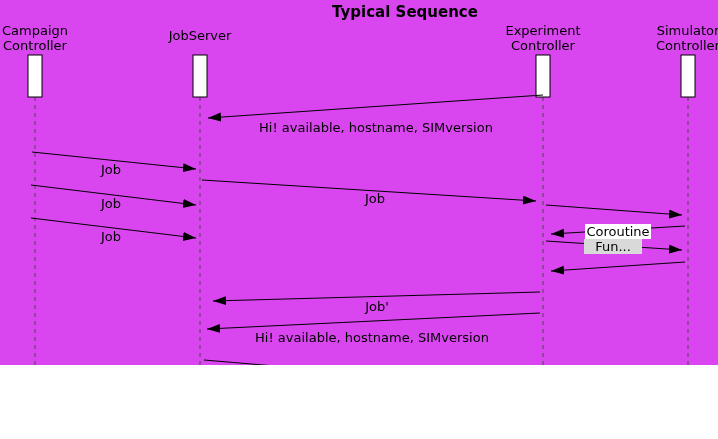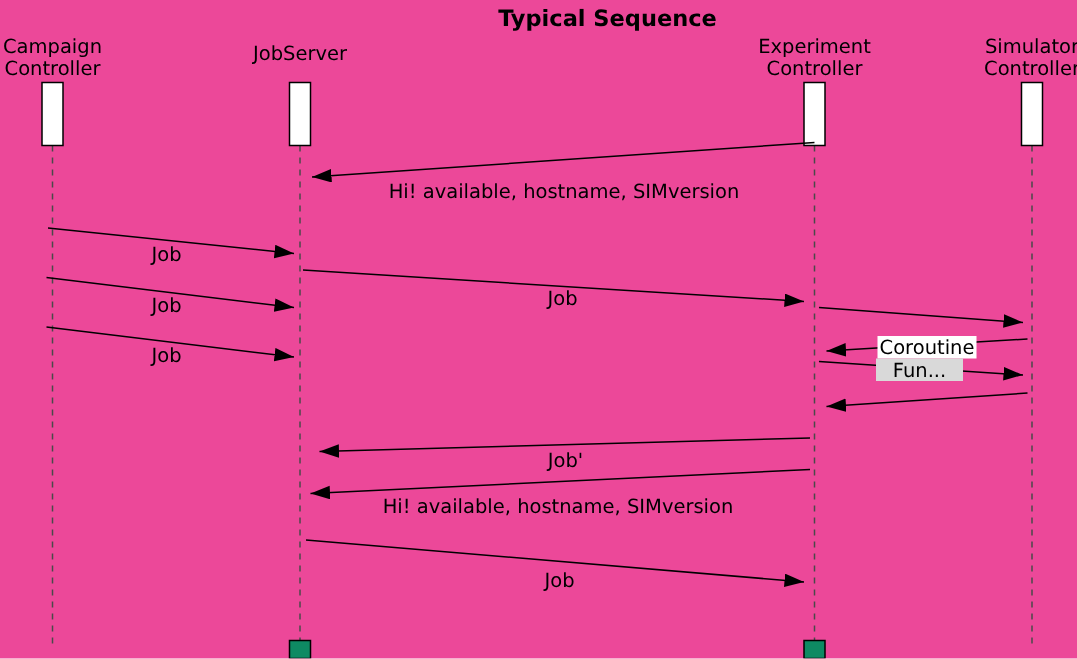--- a/index.html
+++ b/index.html
@@ -3,22 +3,22 @@
 <meta charset="utf-8">
 <style>
   html, body {
     margin: 0;
     padding: 0;
     background: #ffffff;
   }
   .diagram-canvas {
     position: relative;
     width: 718px;
-    height: 439px;
-    background: #ec4899;
+    height: 365px;
+    background: #d946ef;
     overflow: hidden;
     text-align: center;
   }
   svg { display: block; }
   text {
     font-family: "DejaVu Sans", "Liberation Sans", sans-serif;
     fill: #000000;
   }
   .title-text {
     font-size: 15px;

